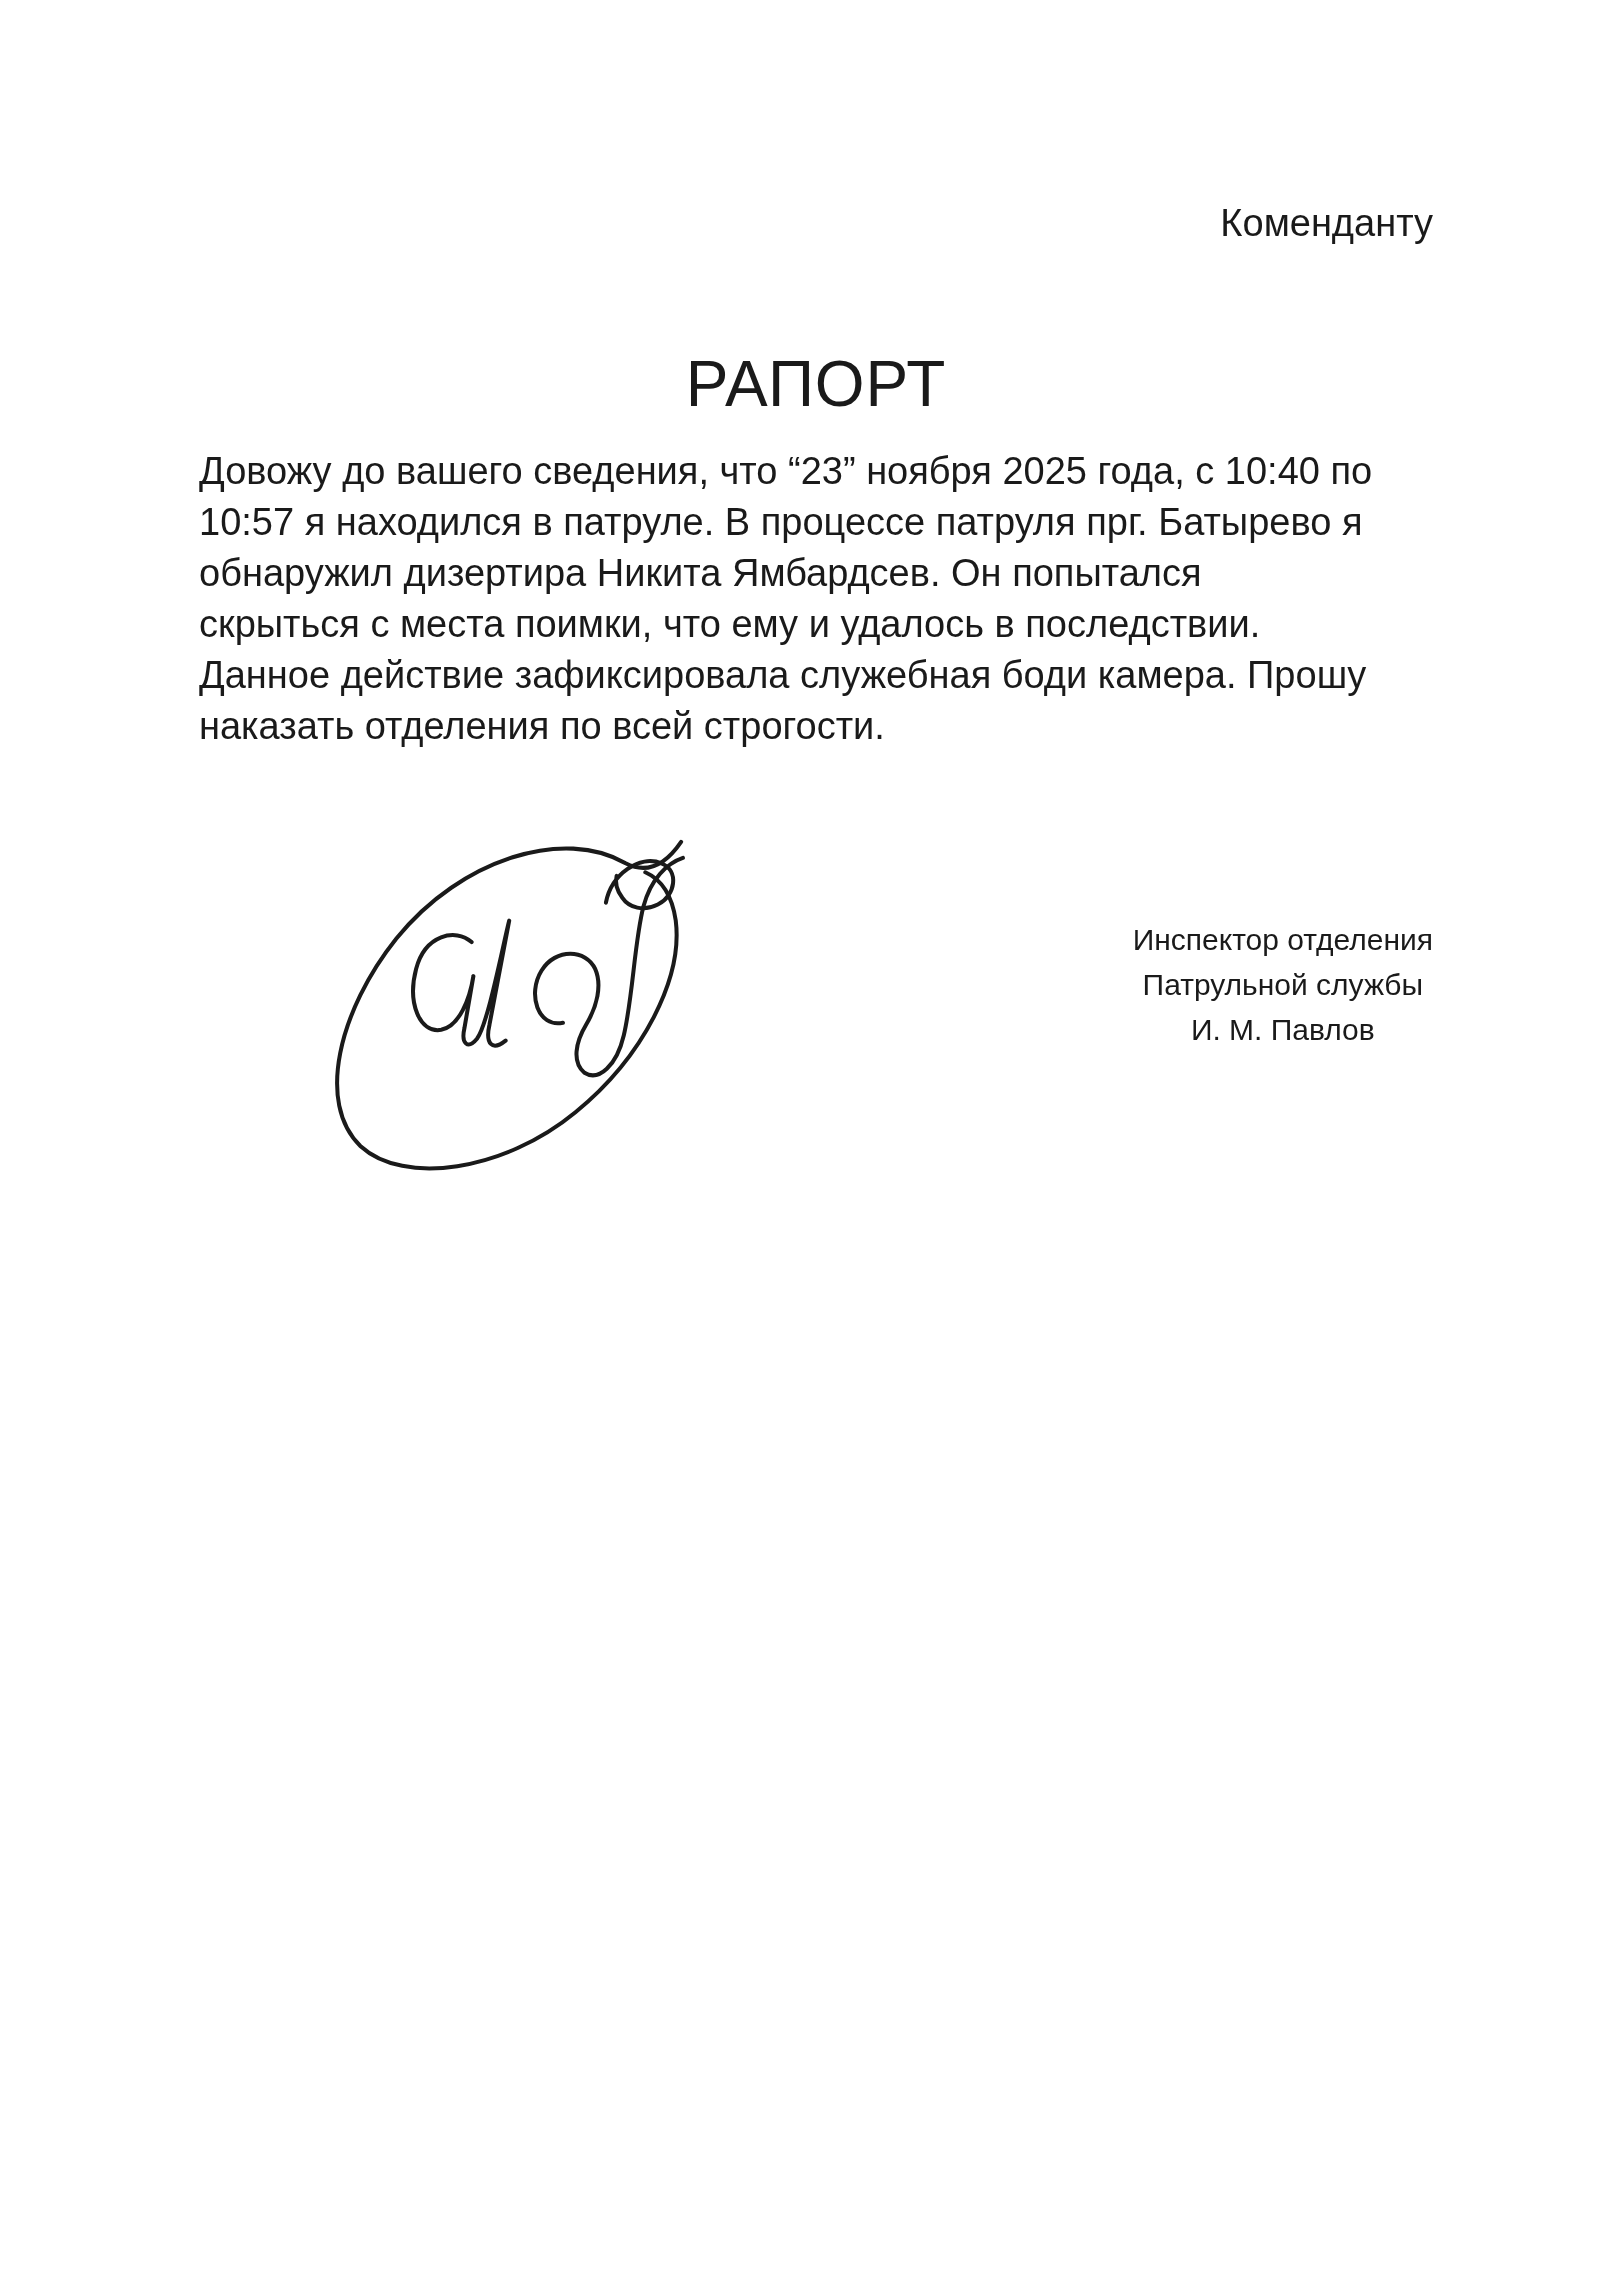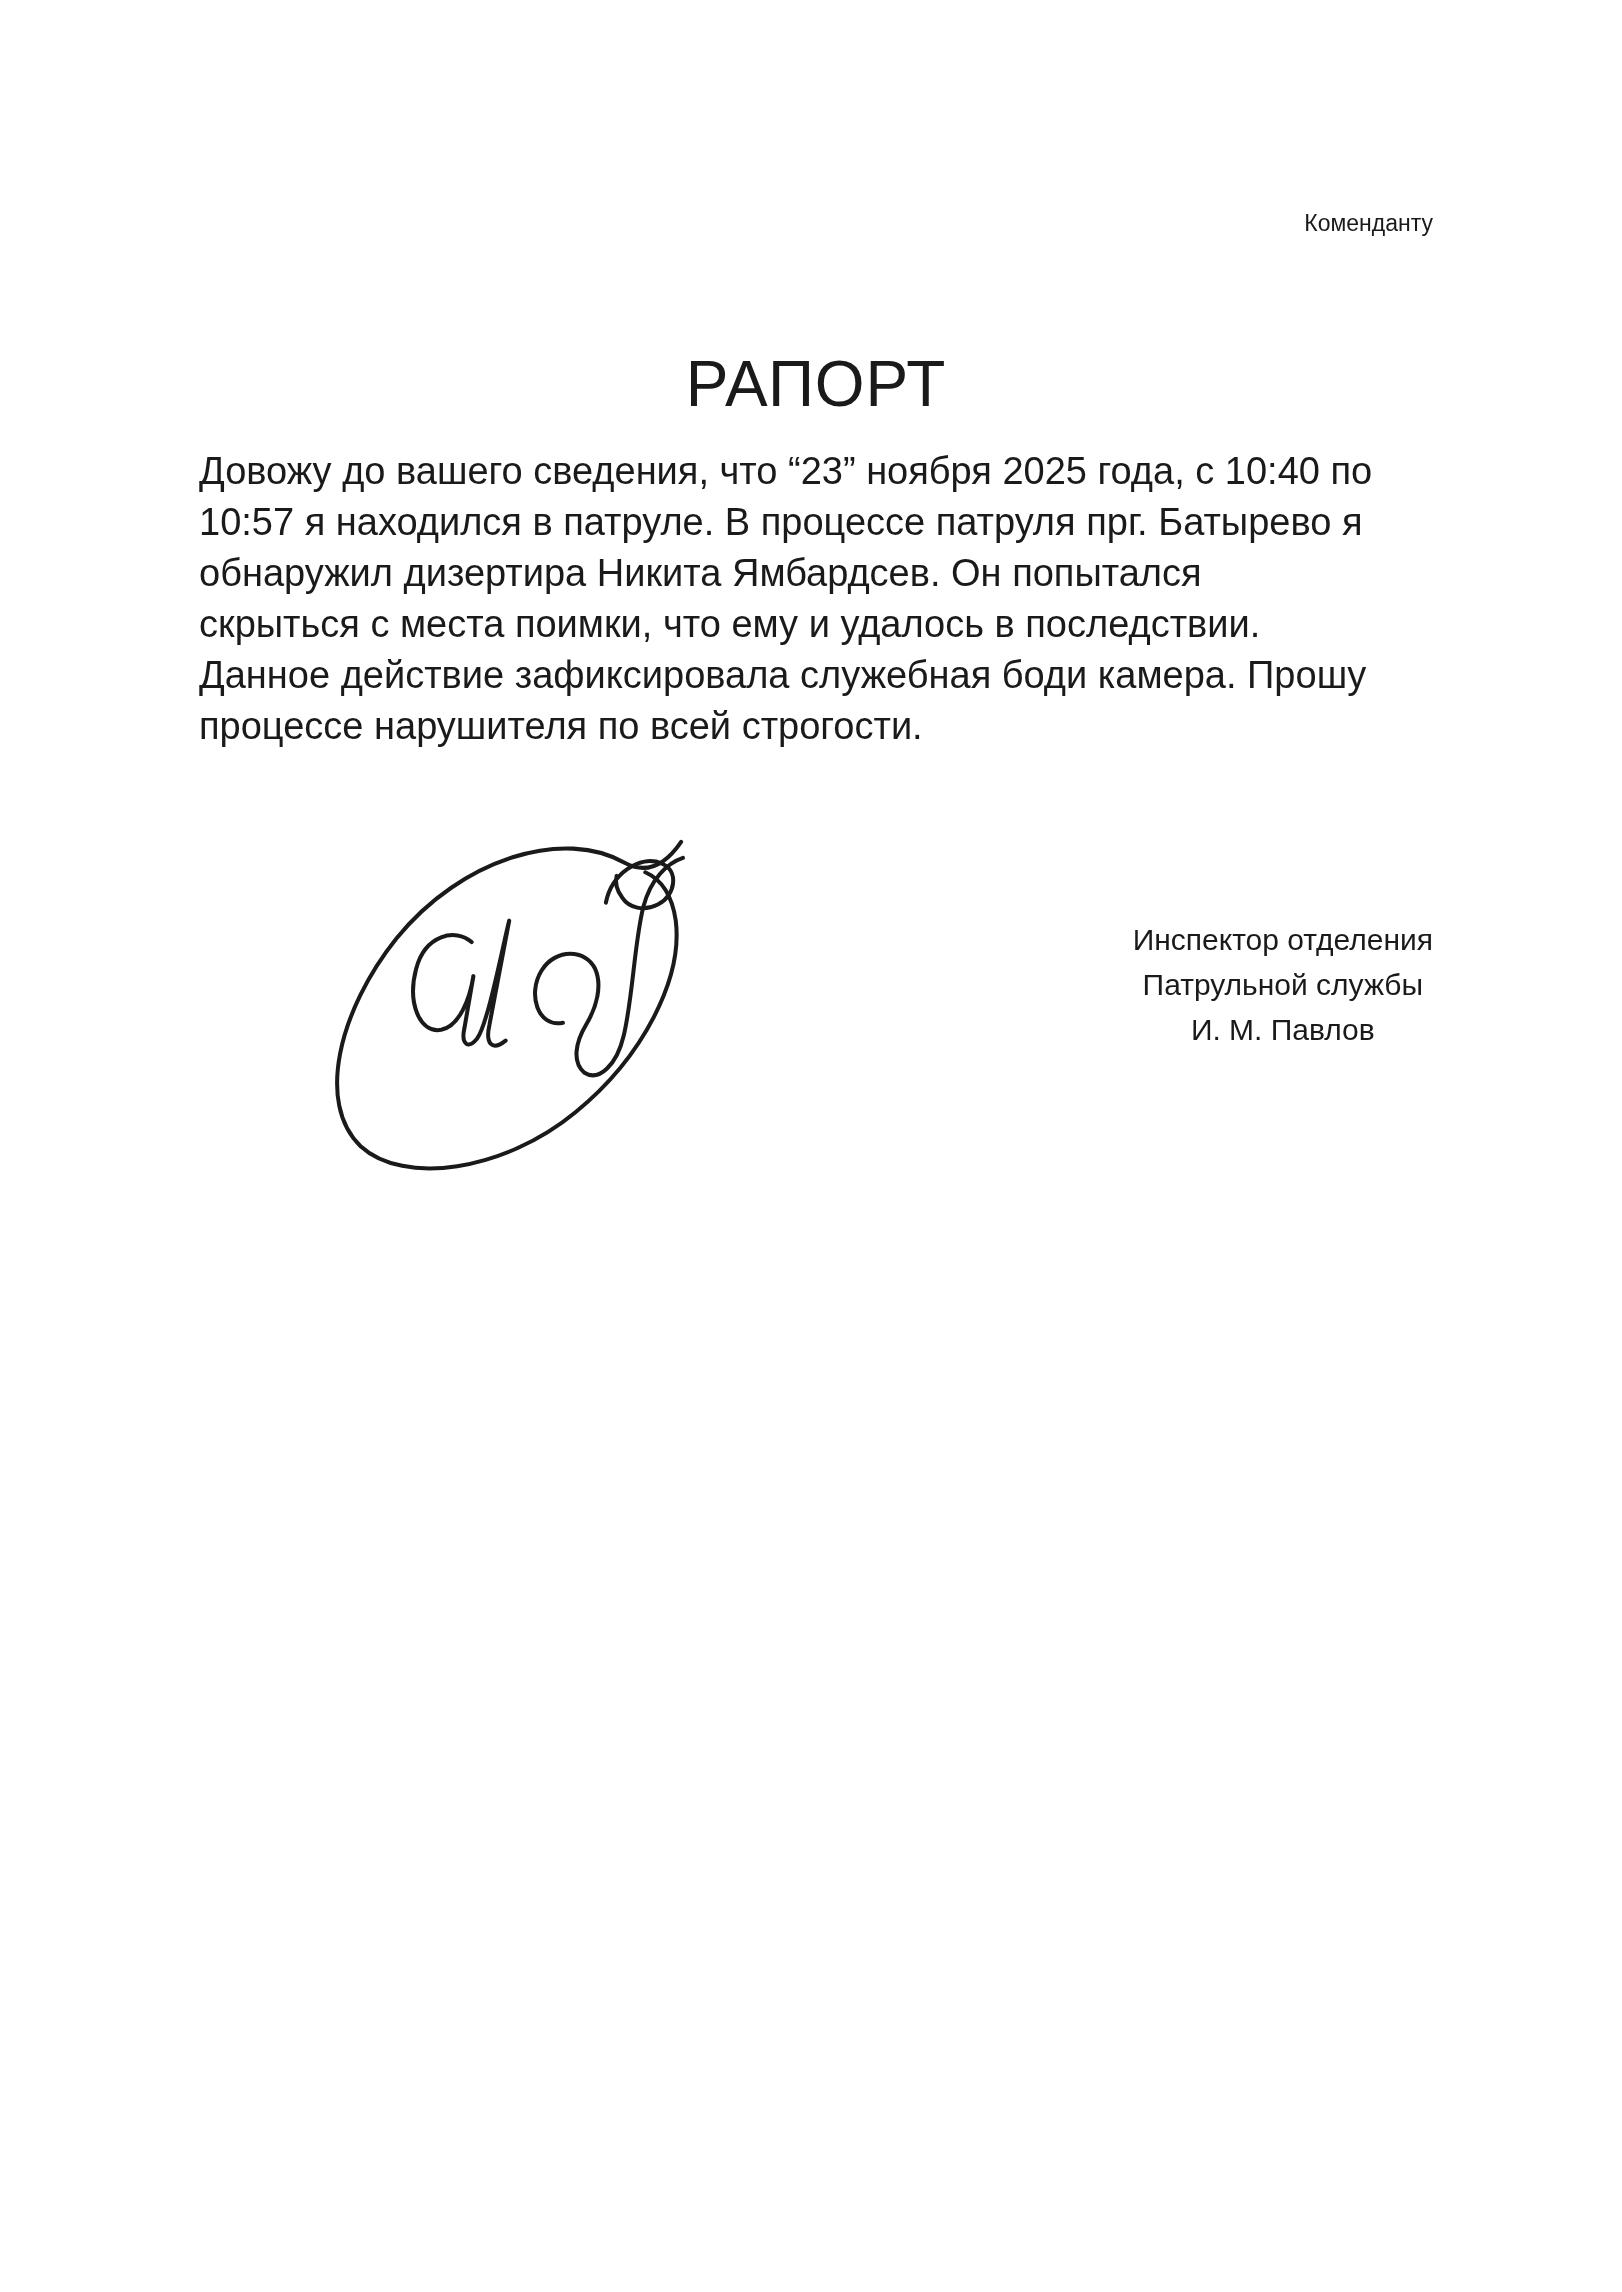--- a/index.html
+++ b/index.html
@@ -13,21 +13,21 @@
     height: 2293px;
     background: #ffffff;
     color: #1a1a1a;
     font-family: "Liberation Sans", sans-serif;
     overflow: hidden;
   }
   .header-block {
     position: absolute;
     top: 202px;
     right: 190px;
-    font-size: 23px;
+    font-size: 38px;
     line-height: 43px;
     white-space: nowrap;
   }
   .report-title {
     position: absolute;
     top: 312px;
     left: 199px;
     width: 1234px;
     text-align: center;
     font-size: 64px;
@@ -77,21 +77,21 @@
   </div>
 
   <div class="report-title">РАПОРТ</div>
 
   <div class="body-block">
     <div>Довожу до вашего сведения, что “23” ноября 2025 года, с 10:40 по</div>
     <div>10:57 я находился в патруле. В процессе патруля прг. Батырево я</div>
     <div>обнаружил дизертира Никита Ямбардсев. Он попытался</div>
     <div>скрыться с места поимки, что ему и удалось в последствии.</div>
     <div>Данное действие зафиксировала служебная боди камера. Прошу</div>
-    <div>процессе нарушителя по всей строгости.</div>
+    <div>наказать отделения по всей строгости.</div>
   </div>
 
   <div class="signature-wrap">
     <svg viewBox="0 0 480 430" xmlns="http://www.w3.org/2000/svg" fill="none" stroke="#1a1a1a" stroke-width="4.5" stroke-linecap="round" stroke-linejoin="round">
 
       <path d="M 430,40
                C 415,62 395,78 368,64
                C 300,24 185,58 112,148
                C 48,228 22,332 72,380
                C 120,424 232,408 312,342

